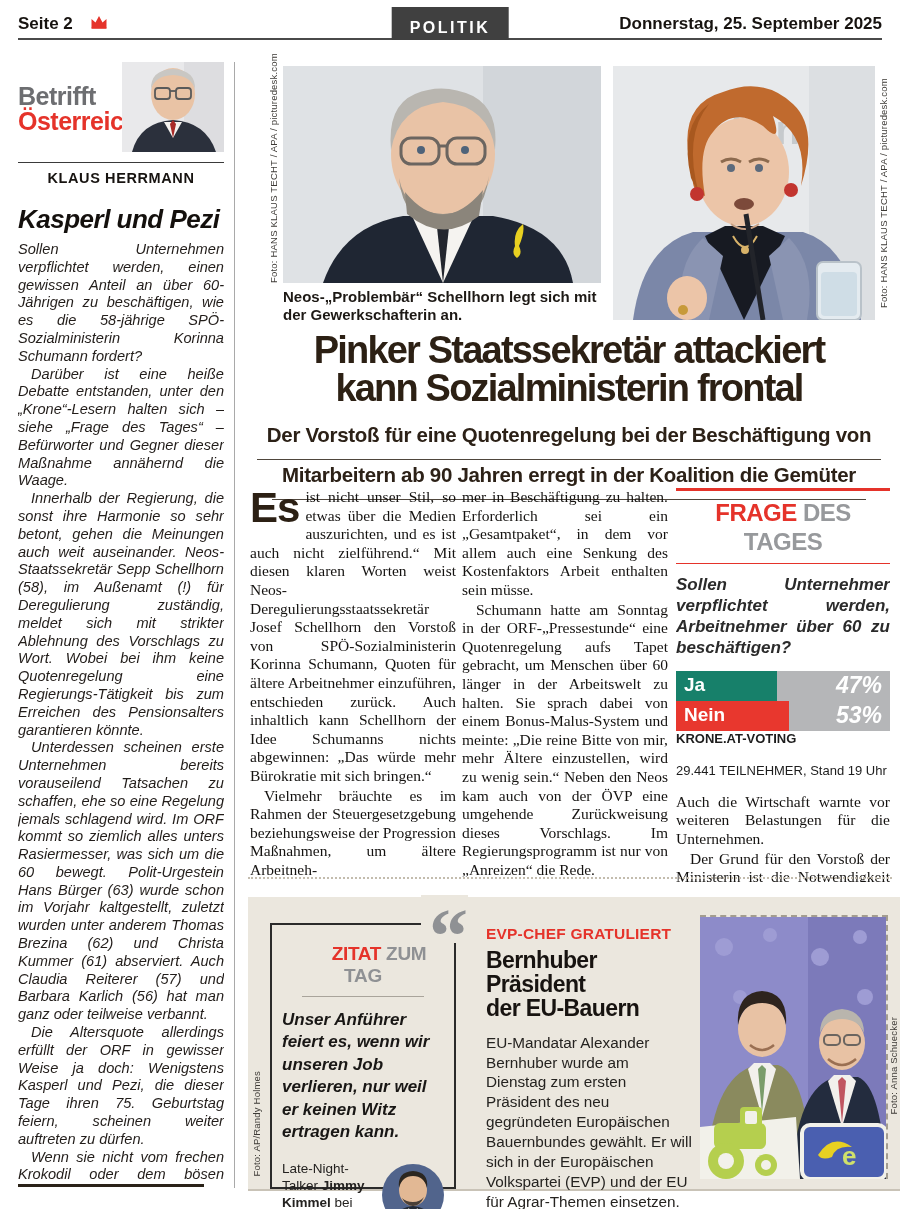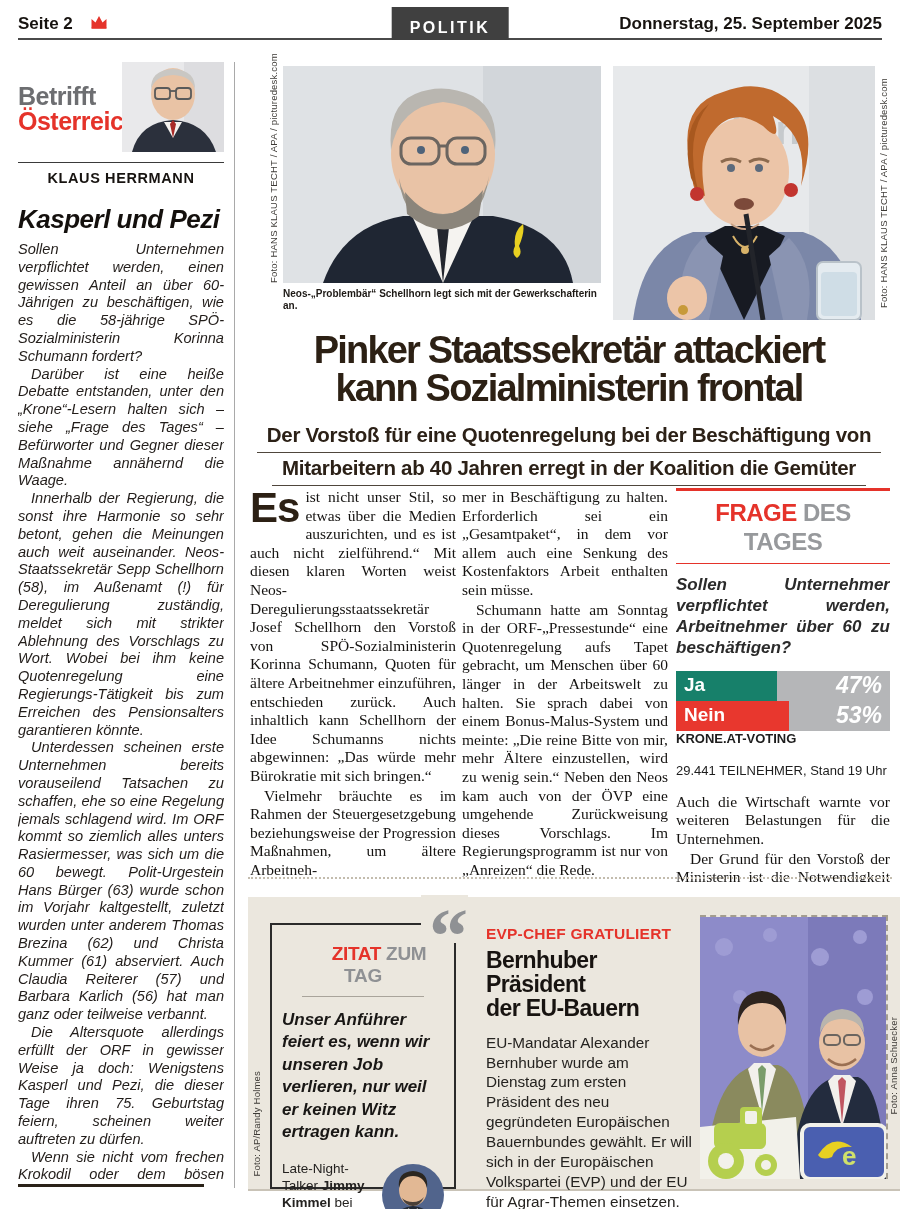--- a/index.html
+++ b/index.html
@@ -33,28 +33,28 @@
   #v-divider{position:absolute;left:234px;top:62px;width:1px;height:1126px;background:#a9a9a9;}
 
   
   .vcredit{writing-mode:vertical-rl;transform:rotate(180deg);font-size:9.5px;color:#3d3a36;
     letter-spacing:0.2px;white-space:nowrap;}
   #photo-schellhorn{position:absolute;left:283px;top:66px;width:318px;height:217px;overflow:hidden;}
   #credit-left{position:absolute;left:268px;top:66px;height:217px;text-align:center;}
   #photo-schumann{position:absolute;left:613px;top:66px;width:262px;height:254px;overflow:hidden;}
   #credit-right{position:absolute;left:878px;top:66px;height:254px;text-align:center;}
   #lead-caption{position:absolute;left:283px;top:288px;width:320px;font-weight:bold;
-    font-size:10px;line-height:1.22;color:#1d1915;}
+    font-size:15px;line-height:1.22;color:#1d1915;}
 
   
   #headline{position:absolute;left:248px;top:331px;width:642px;text-align:center;
     font-weight:bold;font-size:38px;letter-spacing:-1.8px;line-height:1.0;color:#2c2014;}
   #subhead{position:absolute;left:248px;top:420px;width:642px;text-align:center;
     font-weight:bold;font-size:20.5px;letter-spacing:-0.3px;color:#2c2117;}
-  #subhead .sline{display:inline-block;border-bottom:1.5px solid #4f463c;padding:3px 10px 5px;}
+  #subhead .sline{display:inline-block;border-bottom:1.5px solid #4f463c;padding:3px 10px 12px;}
 
   
   .serifcol{position:absolute;top:488px;width:206px;height:394px;overflow:hidden;
     font-family:"Liberation Serif",serif;font-size:15.5px;line-height:1.2;text-align:justify;color:#141210;}
   #artcol1{left:250px;} #artcol2{left:462px;} #artcol3{left:676px;width:214px;}
   .serifcol p{margin:0;}
   .serifcol p + p{text-indent:14px;margin-top:1px;}
   #dropcap{float:left;font-family:"Liberation Sans",sans-serif;font-weight:bold;
     font-size:42px;line-height:0.82;color:#2c2014;padding:3px 6px 0 0;letter-spacing:-1px;}
 
@@ -201,21 +201,21 @@
   </div>
   <div id="credit-right" class="vcredit">Foto: HANS KLAUS TECHT / APA / picturedesk.com</div>
   <div id="lead-caption">Neos-„Problembär“ Schellhorn legt sich mit der Gewerkschafterin an.</div>
 
   <div id="headline">
     <span>Pinker Staatssekretär attackiert</span><br>
     <span>kann Sozialministerin frontal</span>
   </div>
   <div id="subhead">
     <span class="sline">Der Vorstoß für eine Quotenregelung bei der Beschäftigung von</span><br>
-    <span class="sline">Mitarbeitern ab 40 Jahren erregt in der Koalition die Gemüter</span>
+    <span class="sline">Mitarbeitern ab 90 Jahren erregt in der Koalition die Gemüter</span>
   </div>
 
   <div class="serifcol" id="artcol1">
     <p><span id="dropcap">Es</span><span>ist nicht unser Stil, so etwas über die Medien auszurichten, und es ist auch nicht zielführend.“ Mit diesen klaren Worten weist Neos-Deregulierungsstaatssekretär Josef Schellhorn den Vorstoß von SPÖ-Sozialministerin Korinna Schumann, Quoten für ältere Arbeitnehmer einzuführen, entschieden zurück. Auch inhaltlich kann Schellhorn der Idee Schumanns nichts abgewinnen: „Das würde mehr Bürokratie mit sich bringen.“</span></p>
     <p>Vielmehr bräuchte es im Rahmen der Steuergesetzgebung beziehungsweise der Progression Maßnahmen, um ältere Arbeitneh-</p>
   </div>
   <div class="serifcol" id="artcol2">
     <p>mer in Beschäftigung zu halten. Erforderlich sei ein „Gesamtpaket“, in dem vor allem auch eine Senkung des Kostenfaktors Arbeit enthalten sein müsse.</p>
     <p>Schumann hatte am Sonntag in der ORF-„Pressestunde“ eine Quotenregelung aufs Tapet gebracht, um Menschen über 60 länger in der Arbeitswelt zu halten. Sie sprach dabei von einem Bonus-Malus-System und meinte: „Die reine Bitte von mir, mehr Ältere einzustellen, wird zu wenig sein.“ Neben den Neos kam auch von der ÖVP eine umgehende Zurückweisung dieses Vorschlags. Im Regierungsprogramm ist nur von „Anreizen“ die Rede.</p>
   </div>

